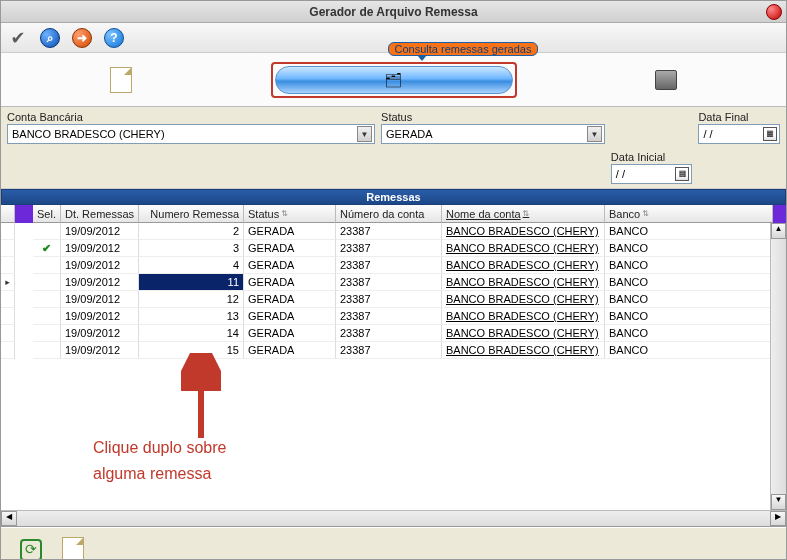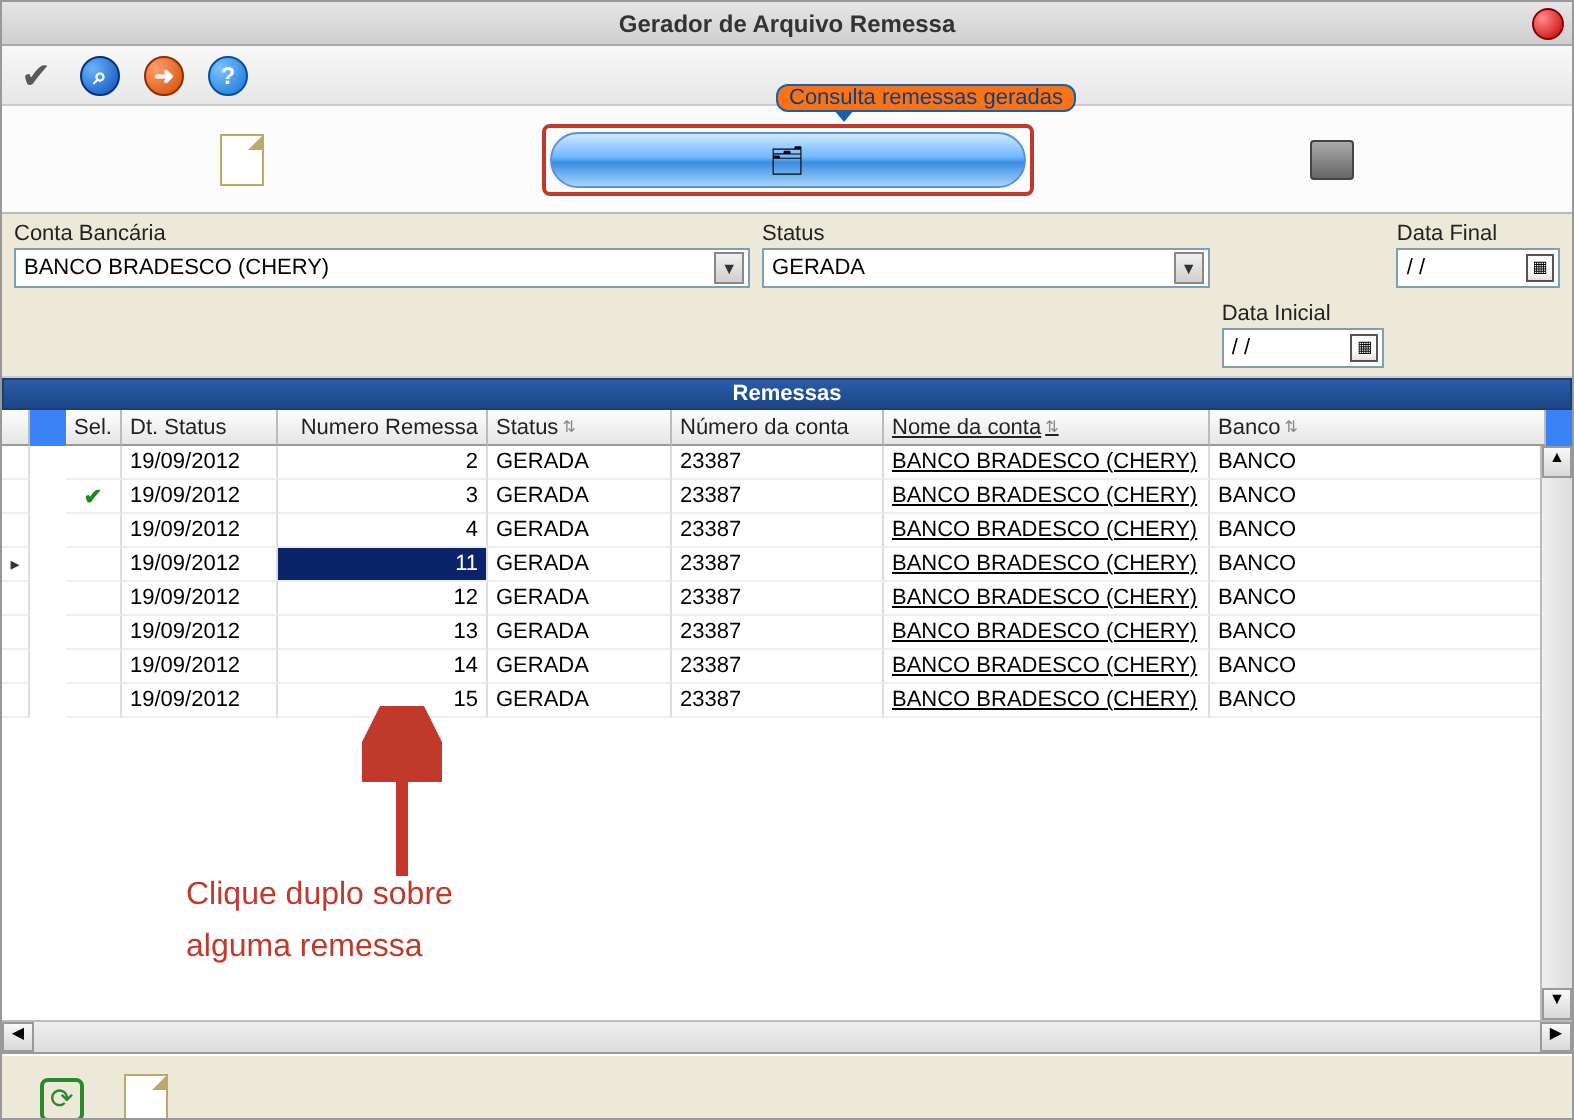--- a/index.html
+++ b/index.html
@@ -108,21 +108,21 @@
     display:flex; align-items:center; justify-content:space-between;
     padding: 0 2px 0 4px;
   }
   .dd-arrow {
     width:15px; height:16px; background: linear-gradient(#f0f0f0,#d0d0d0);
     border:1px solid #888; display:flex; align-items:center; justify-content:center;
     font-size:8px; color:#333;
   }
   .cal-icn { width:14px; height:14px; border:1px solid #555; background:linear-gradient(#fff 60%, #e0e0e0); font-size:8px; text-align:center; line-height:12px;}
   
-  .grid-wrap { padding:0; height: 338px; display:flex; flex-direction:column; border-bottom:1px solid #999; background:#3b82f6;}
+  .grid-wrap { padding:0; height: 338px; display:flex; flex-direction:column; border-bottom:1px solid #999; background:#6d28d9;}
   .grid-title {
     background: linear-gradient(#2a5ca8,#1c4788);
     color:#fff; font-weight:bold; text-align:center;
     font-size:11px; padding:1px 0;
     border:1px solid #1a3f77;
   }
   .grid-head, .grid-row { display:flex; }
   .grid-head .cell {
     background: linear-gradient(#fdfdfd,#e6e6e6);
     border-right:1px solid #bbb; border-bottom:1px solid #999;
@@ -259,21 +259,21 @@
       <div class="cal-icn">▦</div>
     </div>
   </div>
 </div>
 
 <div class="grid-wrap">
   <div class="grid-title">Remessas</div>
   <div class="grid-head">
     <div class="cell c-marker"></div>
     <div class="cell c-sel">Sel.</div>
-    <div class="cell c-dt">Dt. Status</div>
+    <div class="cell c-dt">Dt. Remessas</div>
     <div class="cell c-num">Numero Remessa</div>
     <div class="cell c-status">
         <span>Status</span>
         <span class="sort-ind">⇅</span>
       </div>
     <div class="cell c-numconta">Número da conta</div>
     <div class="cell c-nome">
         <span>Nome da conta</span>
         <span class="sort-ind">⇅</span>
       </div>

